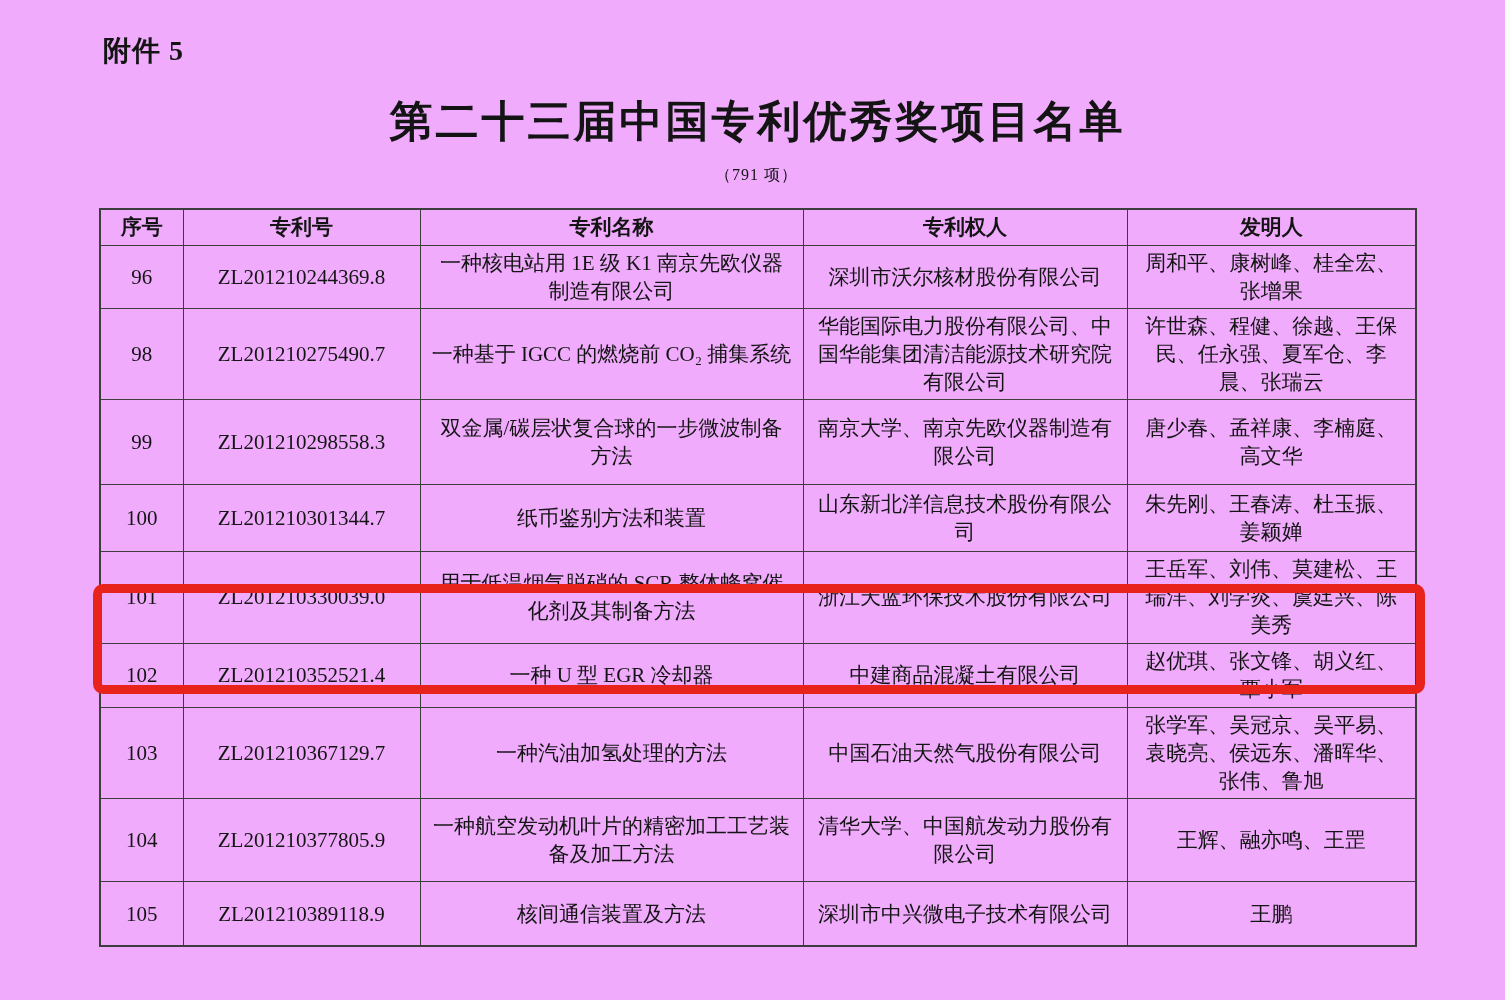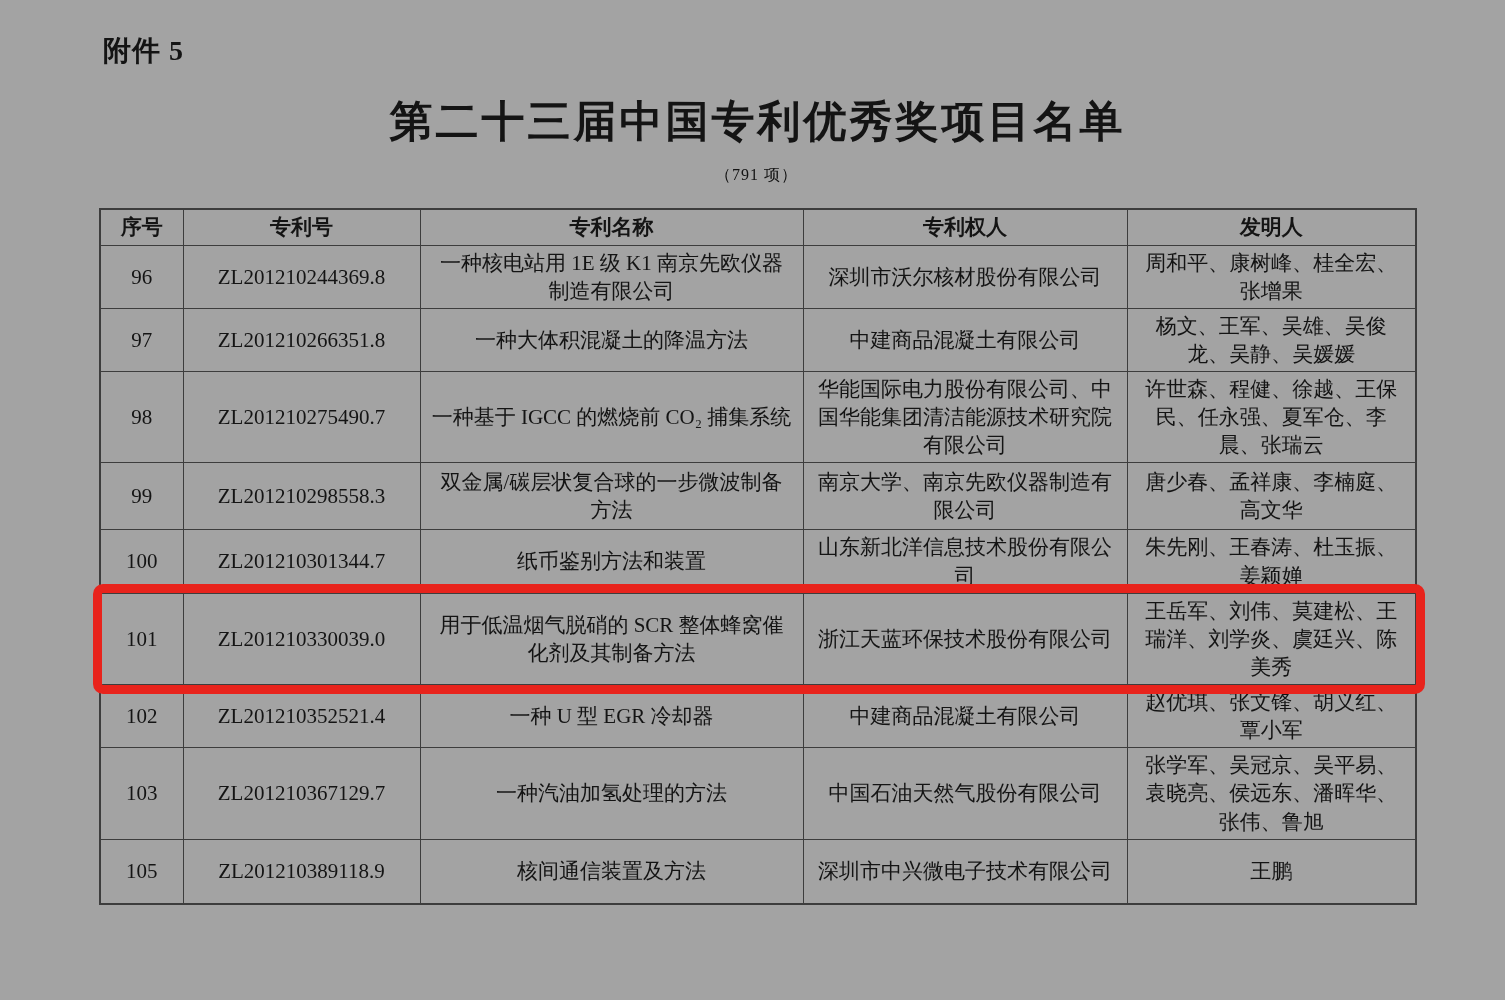--- a/index.html
+++ b/index.html
@@ -3,21 +3,21 @@
 <meta charset="utf-8">
 <style>
   html,body{margin:0;padding:0;}
   body{
     width:1505px;height:1000px;
     background:#ffffff;
     font-family:"Liberation Serif","DejaVu Serif",serif;
     color:#141414;
     overflow:hidden;
   }
-  .page{position:relative;width:1505px;height:1000px;background:#a3a3a3;}
+  .page{position:relative;width:1505px;height:1000px;background:#f0abfc;}
   .attachment{
     position:absolute;left:103px;top:32px;
     font-size:28px;font-weight:bold;letter-spacing:1px;
   }
   .title{
     position:absolute;left:0;top:88px;width:100%;
     text-align:center;margin:5px;
     font-size:43px;font-weight:bold;letter-spacing:3px;
   }
   .subtitle{
@@ -90,27 +90,20 @@
       </thead>
       <tbody id="rows">
           <tr>
             <td>96</td>
             <td>ZL201210244369.8</td>
             <td>一种核电站用 1E 级 K1 南京先欧仪器制造有限公司</td>
             <td>深圳市沃尔核材股份有限公司</td>
             <td>周和平、康树峰、桂全宏、张增果</td>
           </tr>
           <tr>
-            <td>97</td>
-            <td>ZL201210266351.8</td>
-            <td>一种大体积混凝土的降温方法</td>
-            <td>中建商品混凝土有限公司</td>
-            <td>杨文、王军、吴雄、吴俊龙、吴静、吴媛媛</td>
-          </tr>
-          <tr>
             <td>98</td>
             <td>ZL201210275490.7</td>
             <td>一种基于 IGCC 的燃烧前 CO₂ 捕集系统</td>
             <td>华能国际电力股份有限公司、中国华能集团清洁能源技术研究院有限公司</td>
             <td>许世森、程健、徐越、王保民、任永强、夏军仓、李晨、张瑞云</td>
           </tr>
           <tr>
             <td>99</td>
             <td>ZL201210298558.3</td>
             <td>双金属/碳层状复合球的一步微波制备方法</td>
@@ -139,20 +132,27 @@
             <td>赵优琪、张文锋、胡义红、覃小军</td>
           </tr>
           <tr>
             <td>103</td>
             <td>ZL201210367129.7</td>
             <td>一种汽油加氢处理的方法</td>
             <td>中国石油天然气股份有限公司</td>
             <td>张学军、吴冠京、吴平易、袁晓亮、侯远东、潘晖华、张伟、鲁旭</td>
           </tr>
           <tr>
+            <td>104</td>
+            <td>ZL201210377805.9</td>
+            <td>一种航空发动机叶片的精密加工工艺装备及加工方法</td>
+            <td>清华大学、中国航发动力股份有限公司</td>
+            <td>王辉、融亦鸣、王罡</td>
+          </tr>
+          <tr>
             <td>105</td>
             <td>ZL201210389118.9</td>
             <td>核间通信装置及方法</td>
             <td>深圳市中兴微电子技术有限公司</td>
             <td>王鹏</td>
           </tr>
         </tbody>
     </table>
     <div class="highlight-box" id="highlight-box" style="border-color: rgb(232, 35, 28); top: 376.125px; left: -6px; width: 1332px; height: 109.375px;"></div>
   </div>

